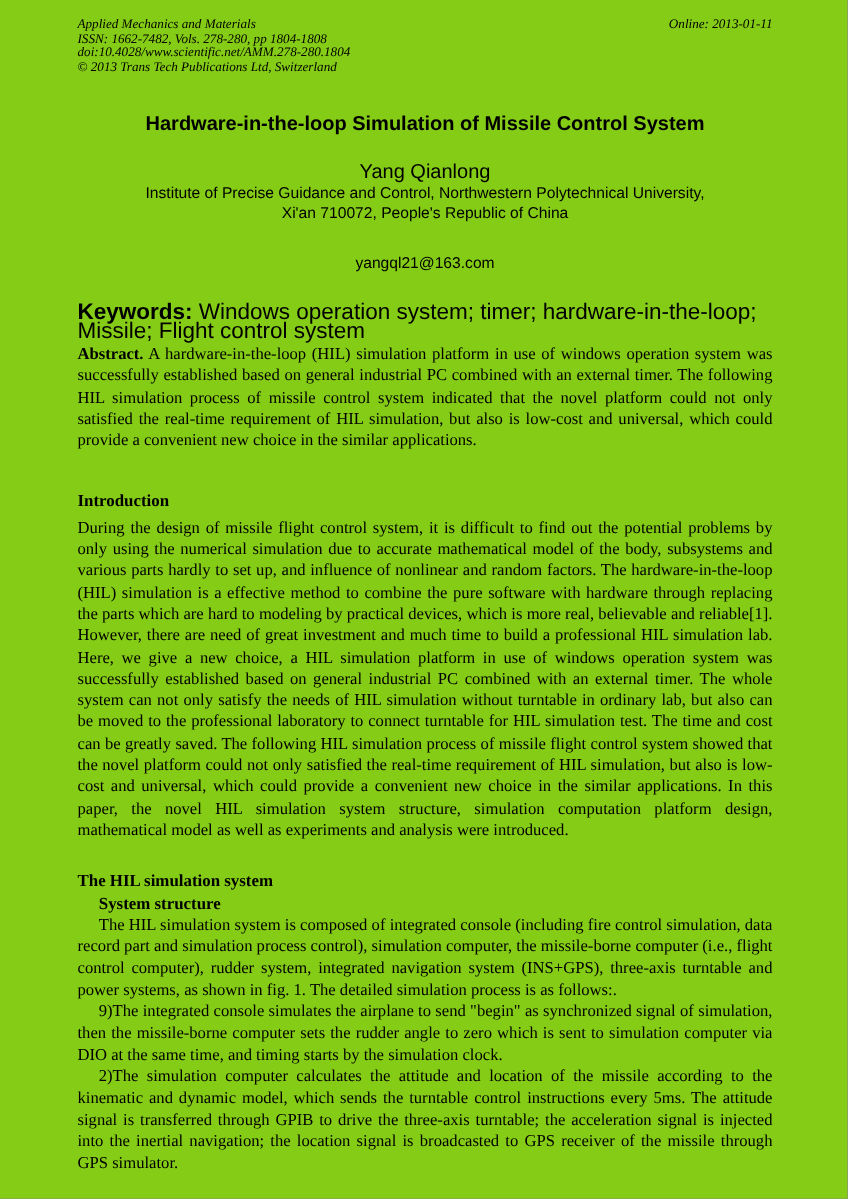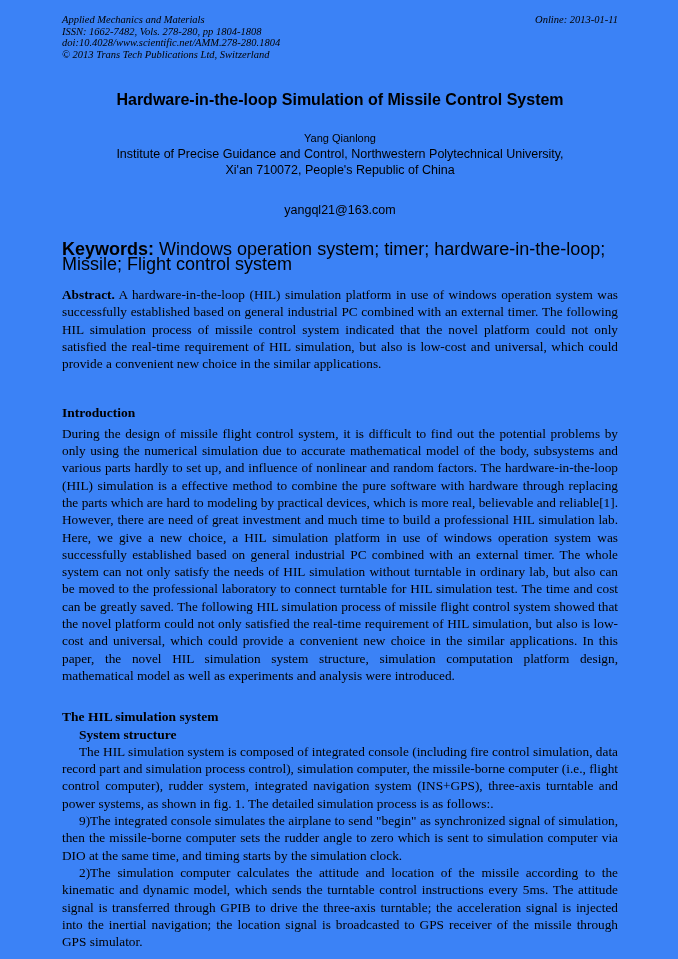--- a/index.html
+++ b/index.html
@@ -1,19 +1,19 @@
 <!DOCTYPE html>
 <html><head>
 <meta charset="utf-8">
 <style>
   html, body { margin: 0; padding: 0; background: #888; }
   .page {
     width: 678px;
     height: 959px;
-    background: #3b82f6;
+    background: #84cc16;
     margin: 0 auto;
     box-sizing: border-box;
     padding: 14px 60px 0 62px;
     font-family: "Liberation Serif", "DejaVu Serif", serif;
     color: #000;
     overflow: hidden;
   }
   
   .meta {
     display: flex;
@@ -32,21 +32,21 @@
     font-family: "Liberation Sans", "DejaVu Sans", sans-serif;
   }
   .title-line {
     font-size: 16px;
     font-weight: 700;
     line-height: 27px;
     margin: 4px;
   }
   .author {
     margin-top: 17px;
-    font-size: 11px;
+    font-size: 16px;
     line-height: 16px;
   }
   .affiliation {
     margin-top: 0;
     font-size: 12.5px;
     line-height: 16px;
   }
   .email {
     margin-top: 25px;
     font-size: 12.5px;
@@ -59,21 +59,21 @@
     line-height: 15px;
     text-align: left;
   }
   .keywords b { font-weight: 700; }
   
   .bodytext {
     font-size: 13.3px;
     line-height: 17.3px;
     text-align: justify;
   }
-  .abstract { margin-top: 14px; }
+  .abstract { margin-top: 2px; }
   .abstract b, .run-label { font-weight: 700; }
   .section-heading {
     margin-top: 32px;
     font-size: 13.5px;
     font-weight: 700;
     line-height: 17.3px;
   }
   .intro-para { margin-top: 3px; }
   .hil-heading {
     margin-top: 24px;

